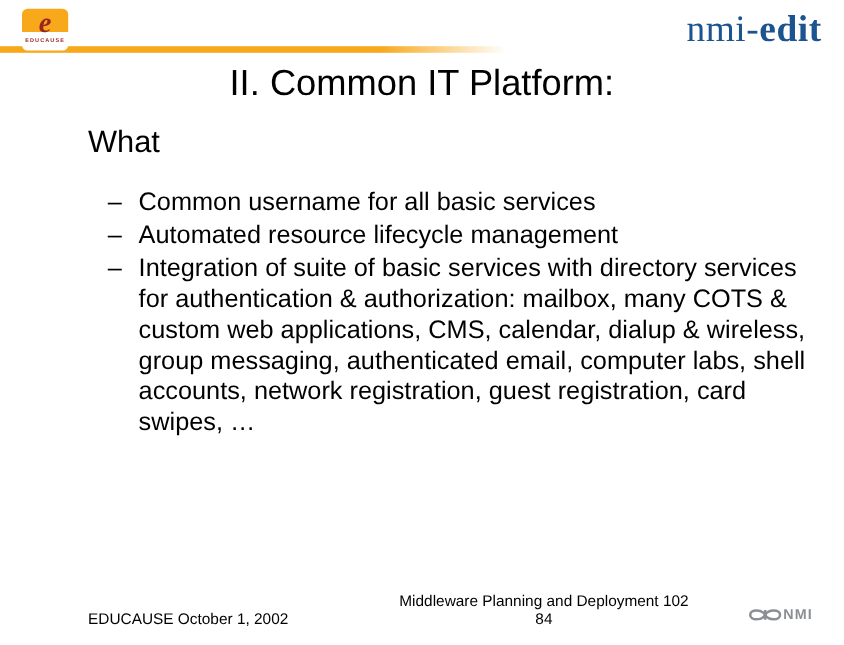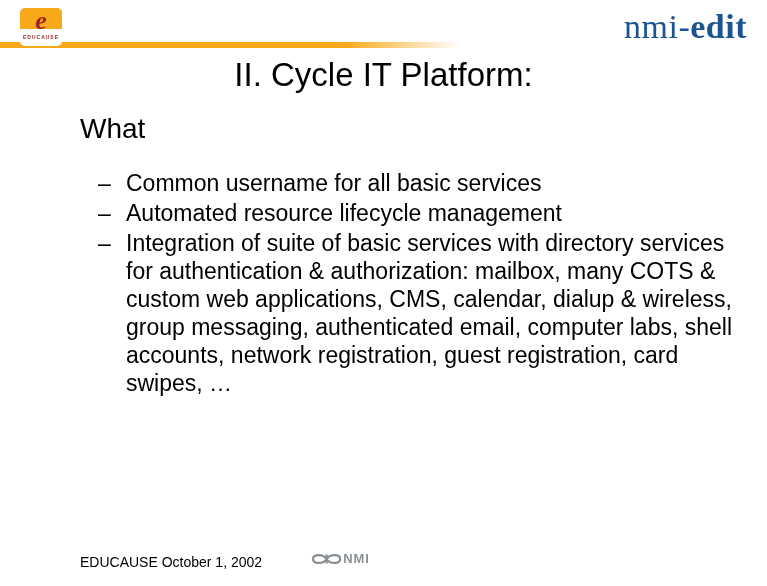--- a/index.html
+++ b/index.html
@@ -142,34 +142,38 @@
       <span class="educause-text">EDUCAUSE</span>
     </div>
   </div>
   <div class="nmi-brand">
     <span>nmi-</span><span class="nmi-bold">edit</span>
   </div>
 </div>
 <div class="orange-bar"></div>
 
 <h1 class="slide-title">
-  <span>II. Cycle IT Platform:</span><br>
+  <span>II. Common IT Platform:</span><br>
 </h1>
 
 <div class="content">
   <div class="section-heading">What</div>
   <ul class="bullet-list">
     <li>Common username for all basic services</li>
     <li>Automated resource lifecycle management</li>
     <li>Integration of suite of basic services with directory services for authentication &amp; authorization: mailbox, many COTS &amp; custom web applications, CMS, calendar, dialup &amp; wireless, group messaging, authenticated email, computer labs, shell accounts, network registration, guest registration, card swipes, …</li>
   </ul>
 </div>
 
 <div class="footer">
   <div class="footer-left">EDUCAUSE October 1, 2002</div>
+  <div class="footer-center">
+    <span>Middleware Planning and Deployment 102</span><br>
+    <span>84</span>
+  </div>
   <div class="footer-right">
     <svg class="nmi-logo-shape" viewBox="0 0 44 22">
       <path d="M4 11 C4 4, 18 4, 22 11 C26 18, 40 18, 40 11 C40 4, 26 4, 22 11 C18 18, 4 18, 4 11 Z" fill="none" stroke="#8a8f94" stroke-width="3"></path>
       <line x1="22" y1="5" x2="22" y2="17" stroke="#8a8f94" stroke-width="3"></line>
     </svg>
     <div class="nmi-logo-text">NMI</div>
   </div>
 </div>
 
 </body></html>

